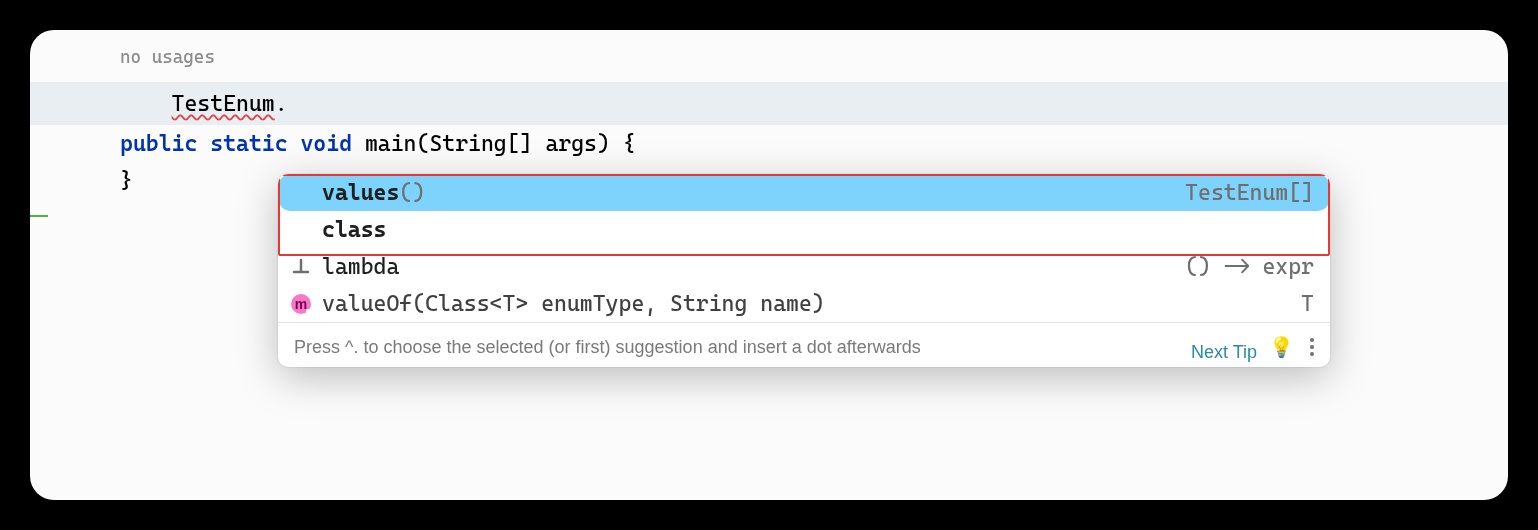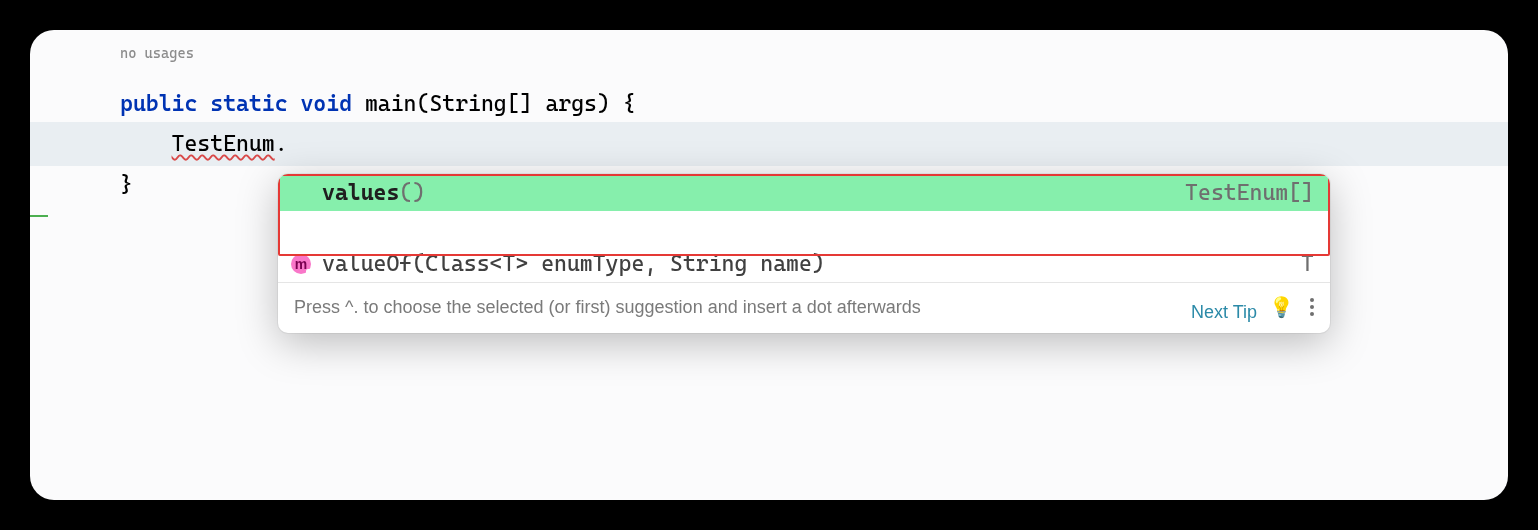--- a/index.html
+++ b/index.html
@@ -19,23 +19,23 @@
       position: relative;
       box-shadow: 0 20px 50px rgba(0,0,0,0.5);
     }
     .code-area {
       padding-top: 12px;
       font-size: 22px;
       line-height: 1.7;
     }
     .usage-hint {
       color: #8c8c8c;
-      font-size: 14px;
+      font-size: 18px;
       padding-left: 90px;
-      margin-bottom: 19px;
+      margin-bottom: 9px;
     }
     .code-line {
       white-space: pre;
       padding-left: 90px;
     }
     .kw { color: #0033b3; font-weight: 600; }
     .type { color: #000; }
     .ident { color: #000; }
     .brace { color: #000; }
     .bracket { color: #000; }
@@ -73,21 +73,22 @@
       z-index: 5;
     }
     .popup-item {
       display: flex;
       align-items: center;
       padding: 6px 16px 6px 12px;
       gap: 10px;
       position: relative;
     }
     .popup-item.selected {
-      background: #86efac;
+      background: #7dd3fc;
+      border-radius: 13px;
     }
     .popup-icon {
       width: 22px;
       height: 22px;
       flex-shrink: 0;
       display: flex;
       align-items: center;
       justify-content: center;
     }
     .icon-template svg { display: block; }
@@ -122,21 +123,21 @@
     }
     .popup-label .bold { font-weight: 700; }
     .popup-label .params { color: #6f6f6f; }
     .popup-return {
       color: #6f6f6f;
       white-space: pre;
     }
     .popup-footer {
       display: flex;
       align-items: center;
-      padding: 8px 12px 10px 16px;
+      padding: 8px 12px 4px 16px;
       border-top: 1px solid #e5e5e5;
       font-family: -apple-system, BlinkMacSystemFont, "Segoe UI", sans-serif;
       font-size: 18px;
       color: #7a7a7a;
       gap: 12px;
     }
     .footer-text { flex: 1; }
     .next-tip {
       color: #2b8aa8;
       cursor: pointer;
@@ -168,43 +169,53 @@
     }
   </style>
 </head>
 <body>
 
 <div class="editor-window">
   <div class="tiny-marker"></div>
   <div class="code-area">
     <div class="usage-hint">no usages</div>
 
+    <div class="code-line highlight-line">    <span class="ident squiggly">TestEnum</span><span class="ident">.</span></div>
+
     <div class="code-line"><span class="kw">public</span> <span class="kw">static</span> <span class="kw">void</span> <span class="ident">main</span><span class="paren">(</span><span class="type">String</span><span class="bracket">[]</span> <span class="ident">args</span><span class="paren">)</span> <span class="brace">{</span></div>
-
-    <div class="code-line highlight-line">    <span class="ident squiggly">TestEnum</span><span class="ident">.</span></div>
 
     <div class="code-line"><span class="brace">}</span></div>
   </div>
 
   <div class="popup">
     <div class="red-box"></div>
 
     <div class="popup-item selected">
       <span class="popup-icon"></span>
       <span class="popup-label"><span class="bold">values</span><span class="params">()</span></span>
       <span class="popup-return">TestEnum[]</span>
     </div>
 
 
     <div class="popup-item">
       <span class="popup-icon"></span>
+      <span class="popup-label"><span class="bold">class</span><span class="params"></span></span>
       <span class="popup-return"></span>
     </div>
 
 
+    <div class="popup-item">
+      <span class="popup-icon icon-template">
+        <svg width="20" height="20" viewBox="0 0 20 20">
+            <path d="M3 15 L17 15 M10 3 L10 15" stroke="#6f6f6f" stroke-width="2.5" fill="none" stroke-linecap="round"></path>
+          </svg>
+      </span>
+      <span class="popup-label"><span class="bold"></span><span style="color:#1f1f1f">lambda</span></span>
+      <span class="popup-return">() -&gt; expr</span>
+    </div>
 
     <div class="popup-item">
       <span class="popup-icon">
         <span class="icon-method">m</span>
       </span>
       <span class="popup-label"><span class="bold"></span><span style="color:#404040">valueOf(Class&lt;T&gt; enumType, String name)</span></span>
       <span class="popup-return">T</span>
     </div>
 
     <div class="popup-footer">

